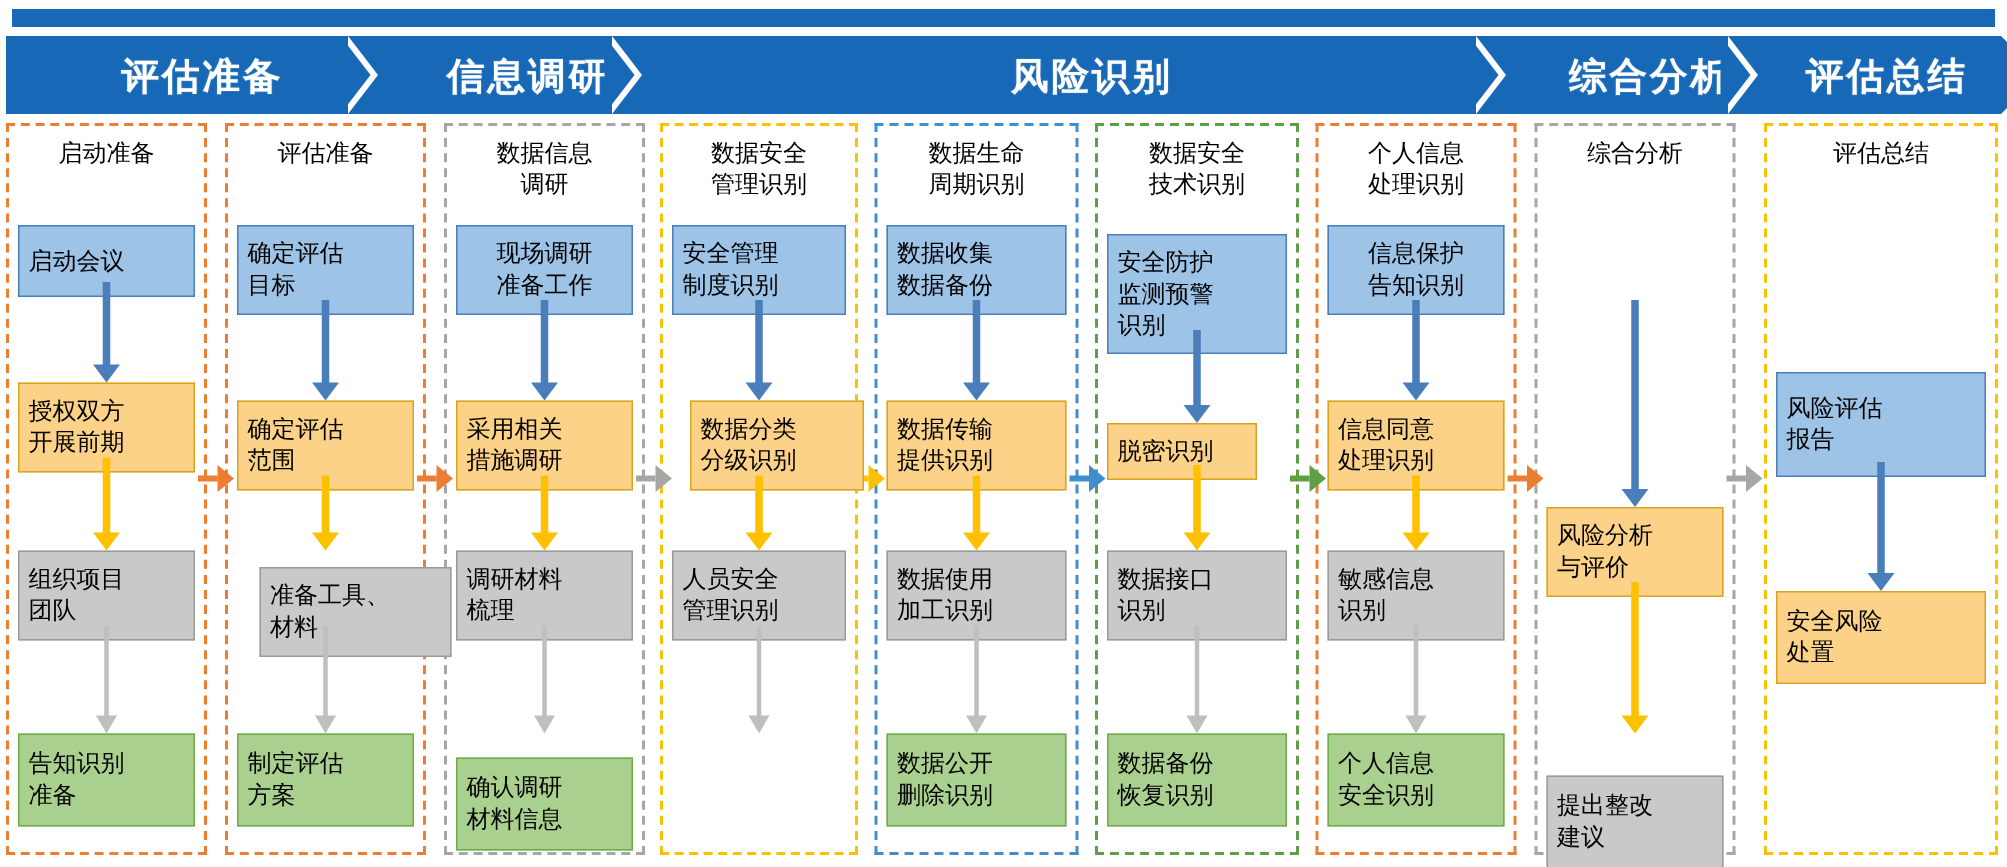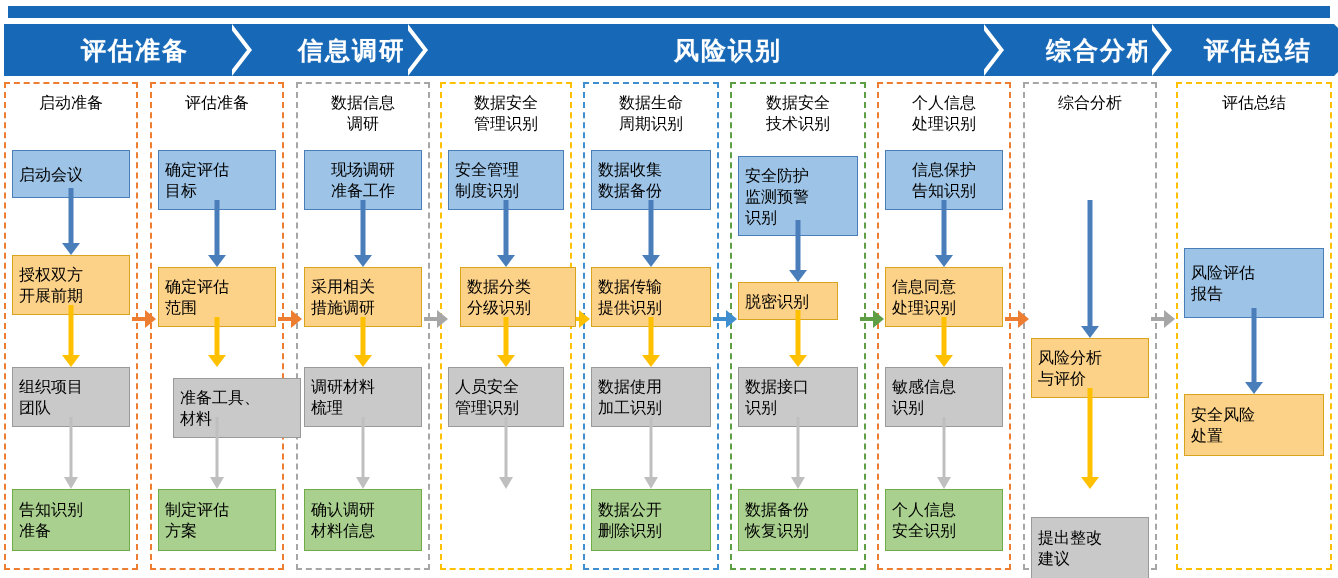--- a/index.html
+++ b/index.html
@@ -229,21 +229,21 @@
       <div class="head" style="border-top: 12px solid rgb(255, 192, 0);"></div>
     </div>
     <div class="node n-gray" style="left: 304px; top: 367px; width: 118px; height: 60px;">
       <span class="txt">调研材料
 梳理</span>
     </div>
     <div class="conn thin" style="left: 363px; top: 417px; height: 72px;">
       <div class="stem" style="top: 0px; height: 61px; background: rgb(191, 191, 191);"></div>
       <div class="head" style="border-top: 12px solid rgb(191, 191, 191);"></div>
     </div>
-    <div class="node n-green" style="left: 304px; top: 489px; width: 118px; height: 62px;">
+    <div class="node n-green" style="left: 304px; top: 505px; width: 118px; height: 62px;">
       <span class="txt">确认调研
 材料信息</span>
     </div>
     <div class="node n-blue" style="left: 448px; top: 150px; width: 116px; height: 60px;">
       <span class="txt">安全管理
 制度识别</span>
     </div>
     <div class="conn" style="left: 506px; top: 200px; height: 67px;">
       <div class="stem" style="top: 0px; height: 56px; background: rgb(74, 126, 187);"></div>
       <div class="head" style="border-top: 12px solid rgb(74, 126, 187);"></div>

